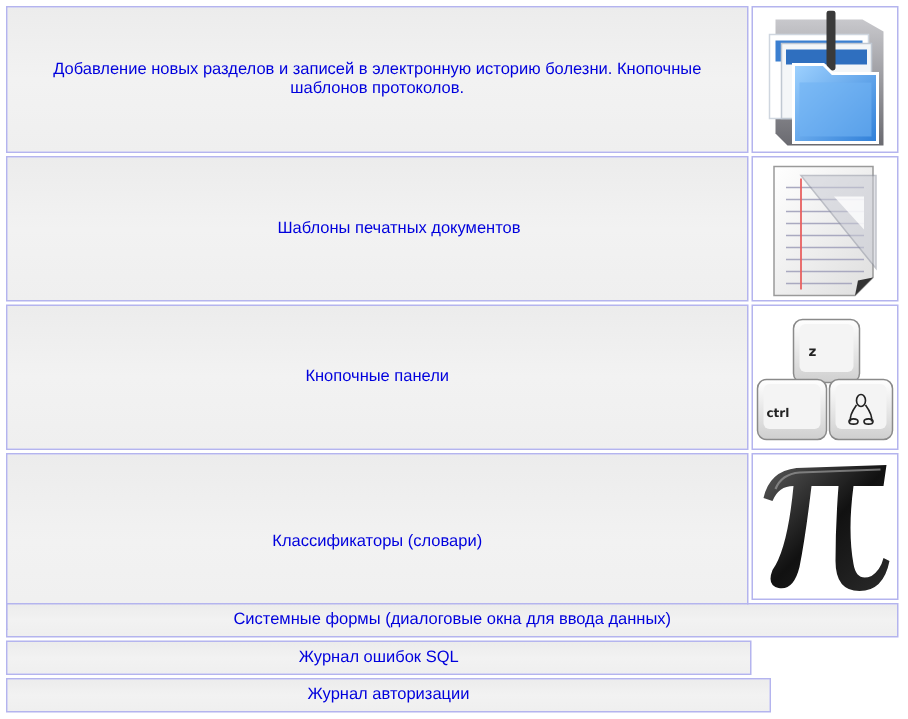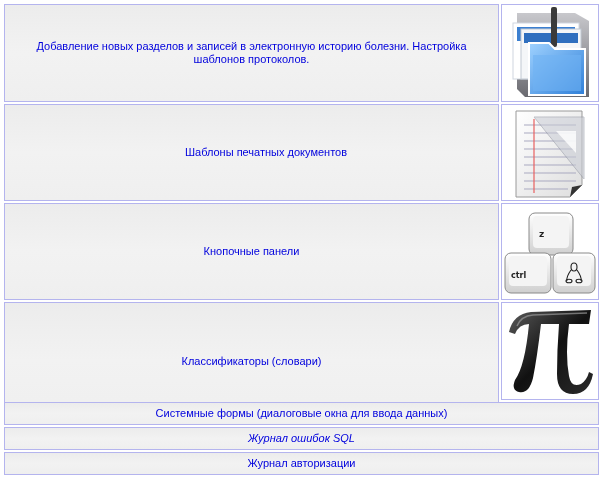--- a/index.html
+++ b/index.html
@@ -42,21 +42,21 @@
       cursor: pointer;
     }
     .icon-cell svg { display: block; }
   </style>
 </head>
 <body>
 
 <div class="wrap">
 
   <div class="cell" style="left:4px;top:4px;width:495px;height:98px;">
-    <span>Добавление новых разделов и записей в электронную историю болезни. Настройка шаблонов протоколов.</span>
+    <span>Добавление новых разделов и записей в электронную историю болезни. Кнопочные шаблонов протоколов.</span>
   </div>
   <div class="icon-cell" style="left:501px;top:4px;width:98px;height:98px;">
     <svg width="90" height="92" viewBox="0 0 90 92">
       <defs>
         <linearGradient id="gFolderBack" x1="0" y1="0" x2="0" y2="1">
           <stop offset="0" stop-color="#c8c8cc"></stop>
           <stop offset="1" stop-color="#6a6a70"></stop>
         </linearGradient>
         <linearGradient id="gFolderFront" x1="0" y1="0" x2="1" y2="1">
           <stop offset="0" stop-color="#9fd2ff"></stop>
@@ -145,20 +145,20 @@
         </linearGradient>
       </defs>
       <path d="M6 28 Q10 10 28 8 L88 6 L86 20 L66 20 Q62 50 66 72 Q68 84 78 80 Q84 76 86 68 L90 70 Q86 90 70 90 Q54 90 54 70 Q54 46 56 20 L38 20 Q34 54 30 74 Q26 90 16 88 Q8 86 12 76 Q22 62 26 20 Q16 20 12 30 Z" fill="url(#gPi)"></path>
       <path d="M14 22 Q18 12 30 11 L84 9" fill="none" stroke="#9a9a9a" stroke-width="1.5" opacity="0.7"></path>
     </svg>
   </div>
 
   <div class="cell" style="left:4px;top:402px;width:595px;height:23px;">
     <span>Системные формы (диалоговые окна для ввода данных)</span>
   </div>
-  <div class="cell" style="left:4px;top:427px;width:595px;height:23px;font-style:italic;">
+  <div class="cell" style="left:4px;top:427px;width:497px;height:23px;">
     <span>Журнал ошибок SQL</span>
   </div>
-  <div class="cell" style="left:4px;top:452px;width:595px;height:23px;justify-content:center;">
+  <div class="cell" style="left:4px;top:452px;width:510px;height:23px;justify-content:center;">
     <span>Журнал авторизации</span>
   </div>
 
 </div>
 
 </body></html>

